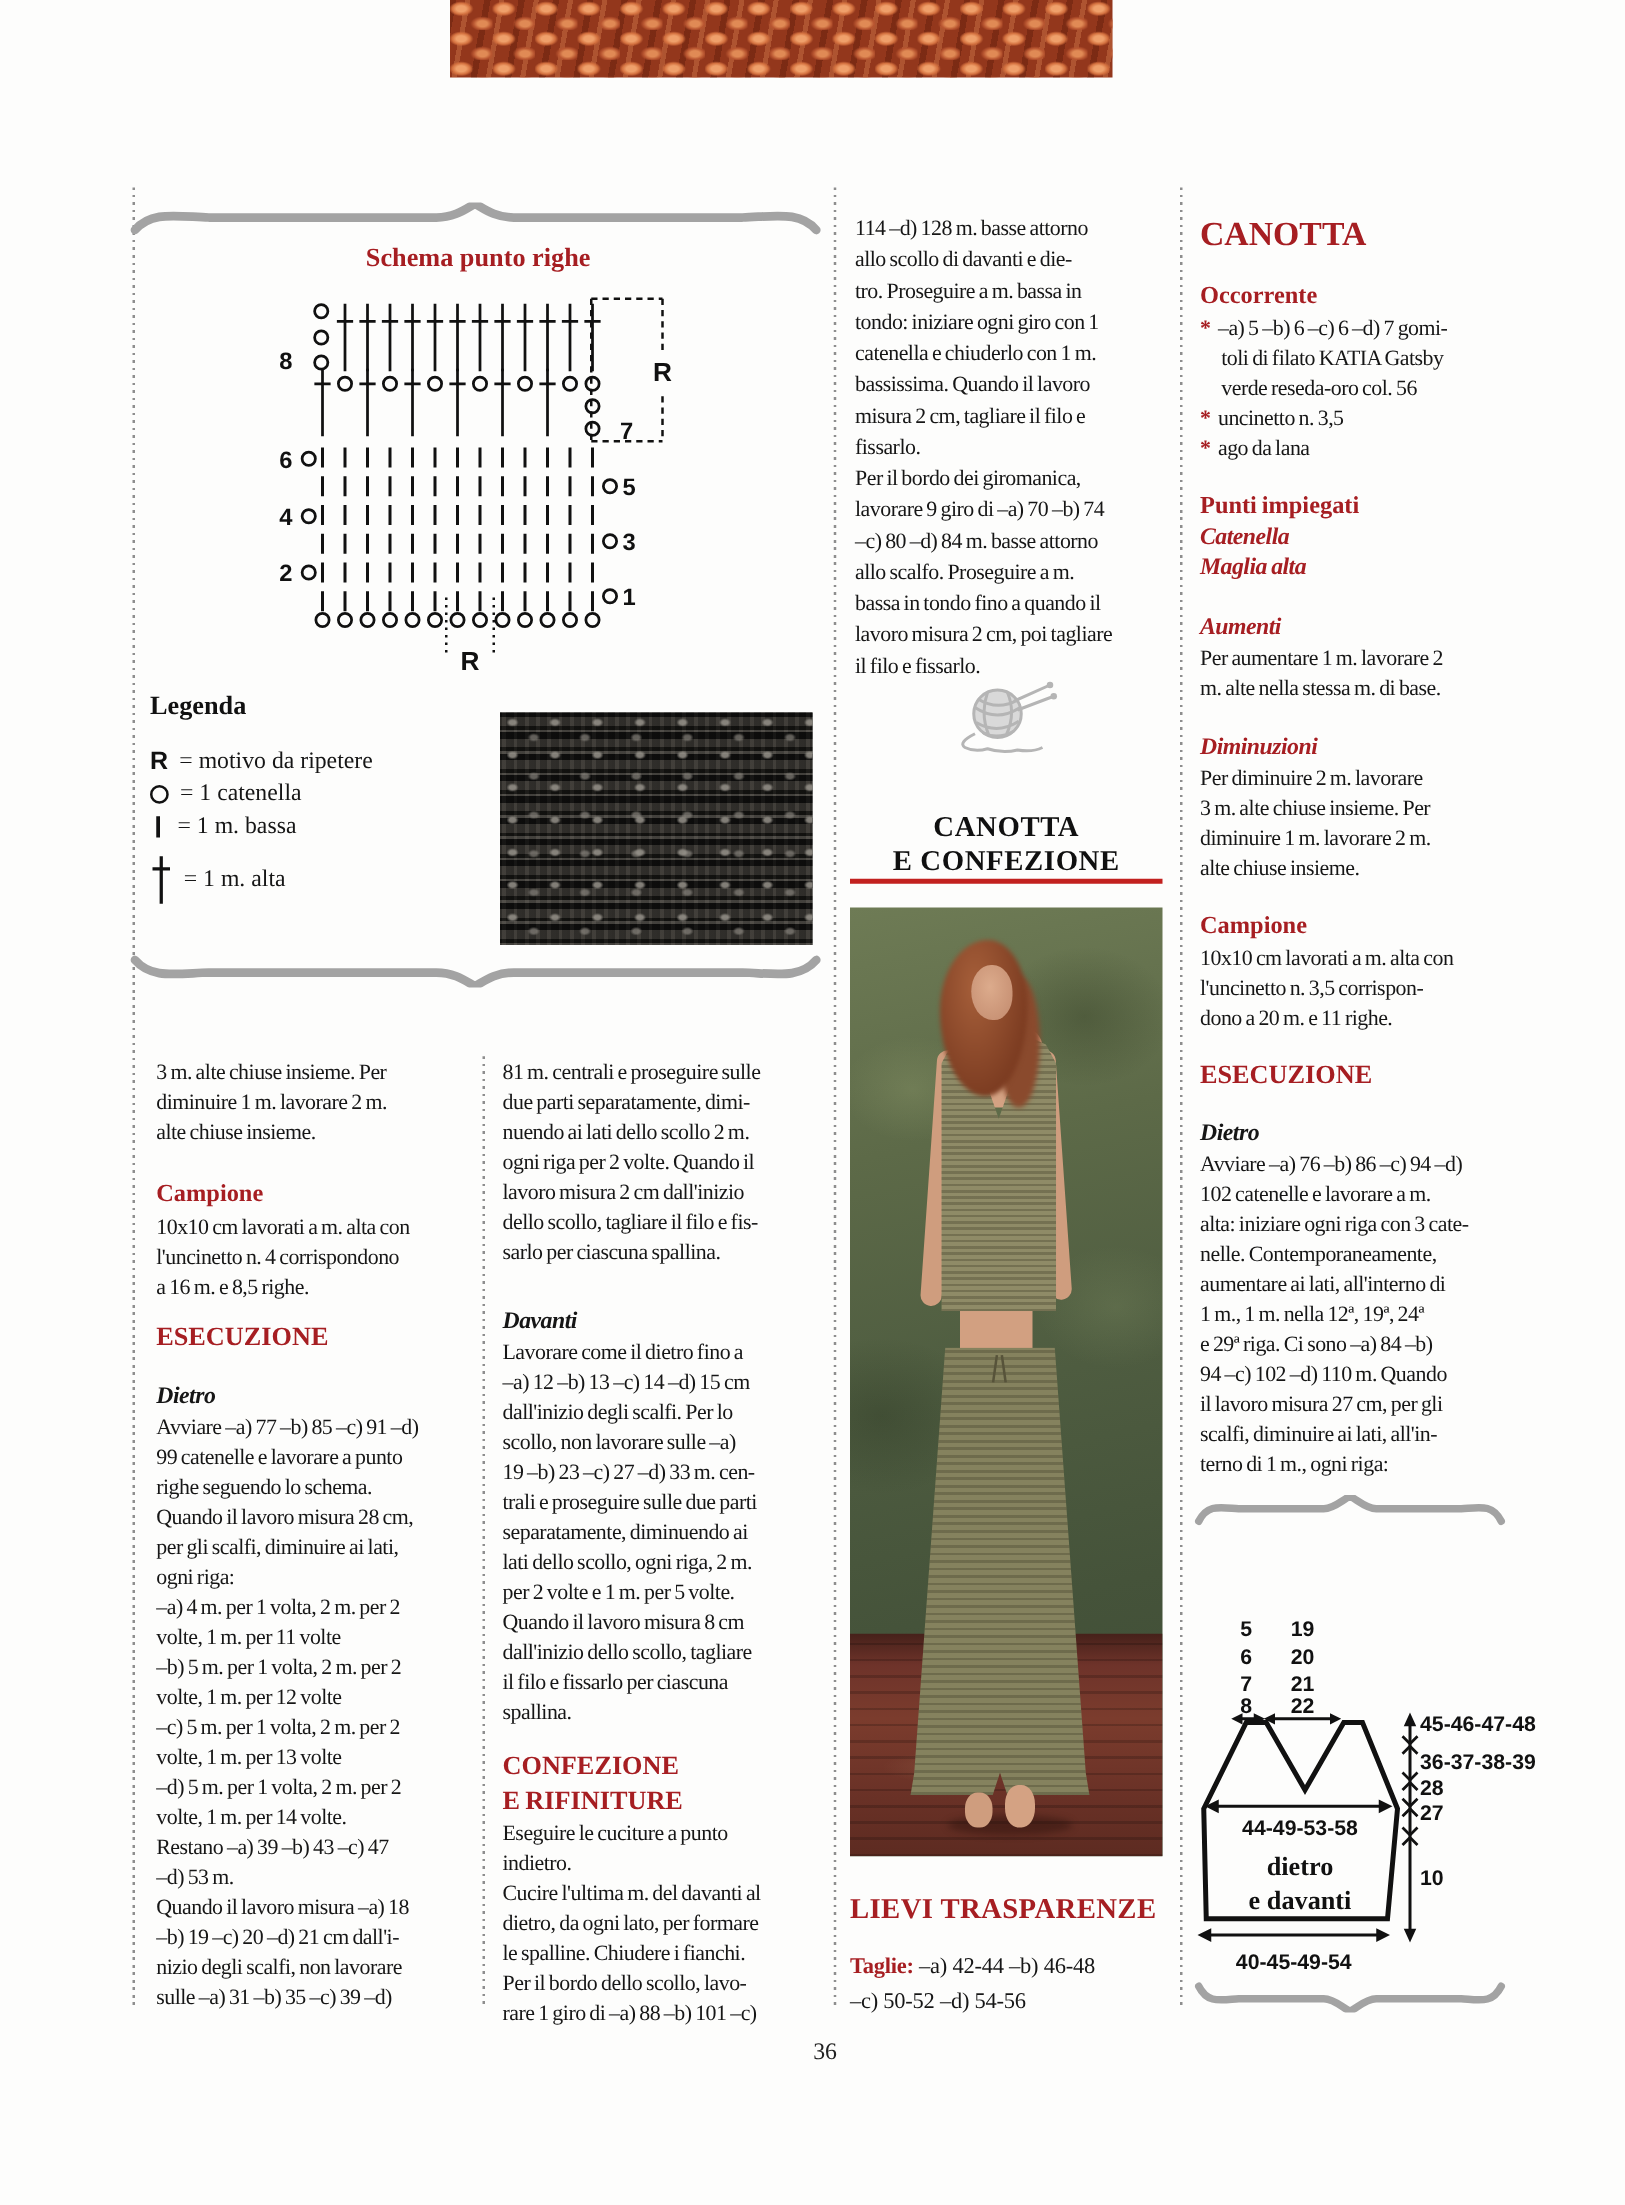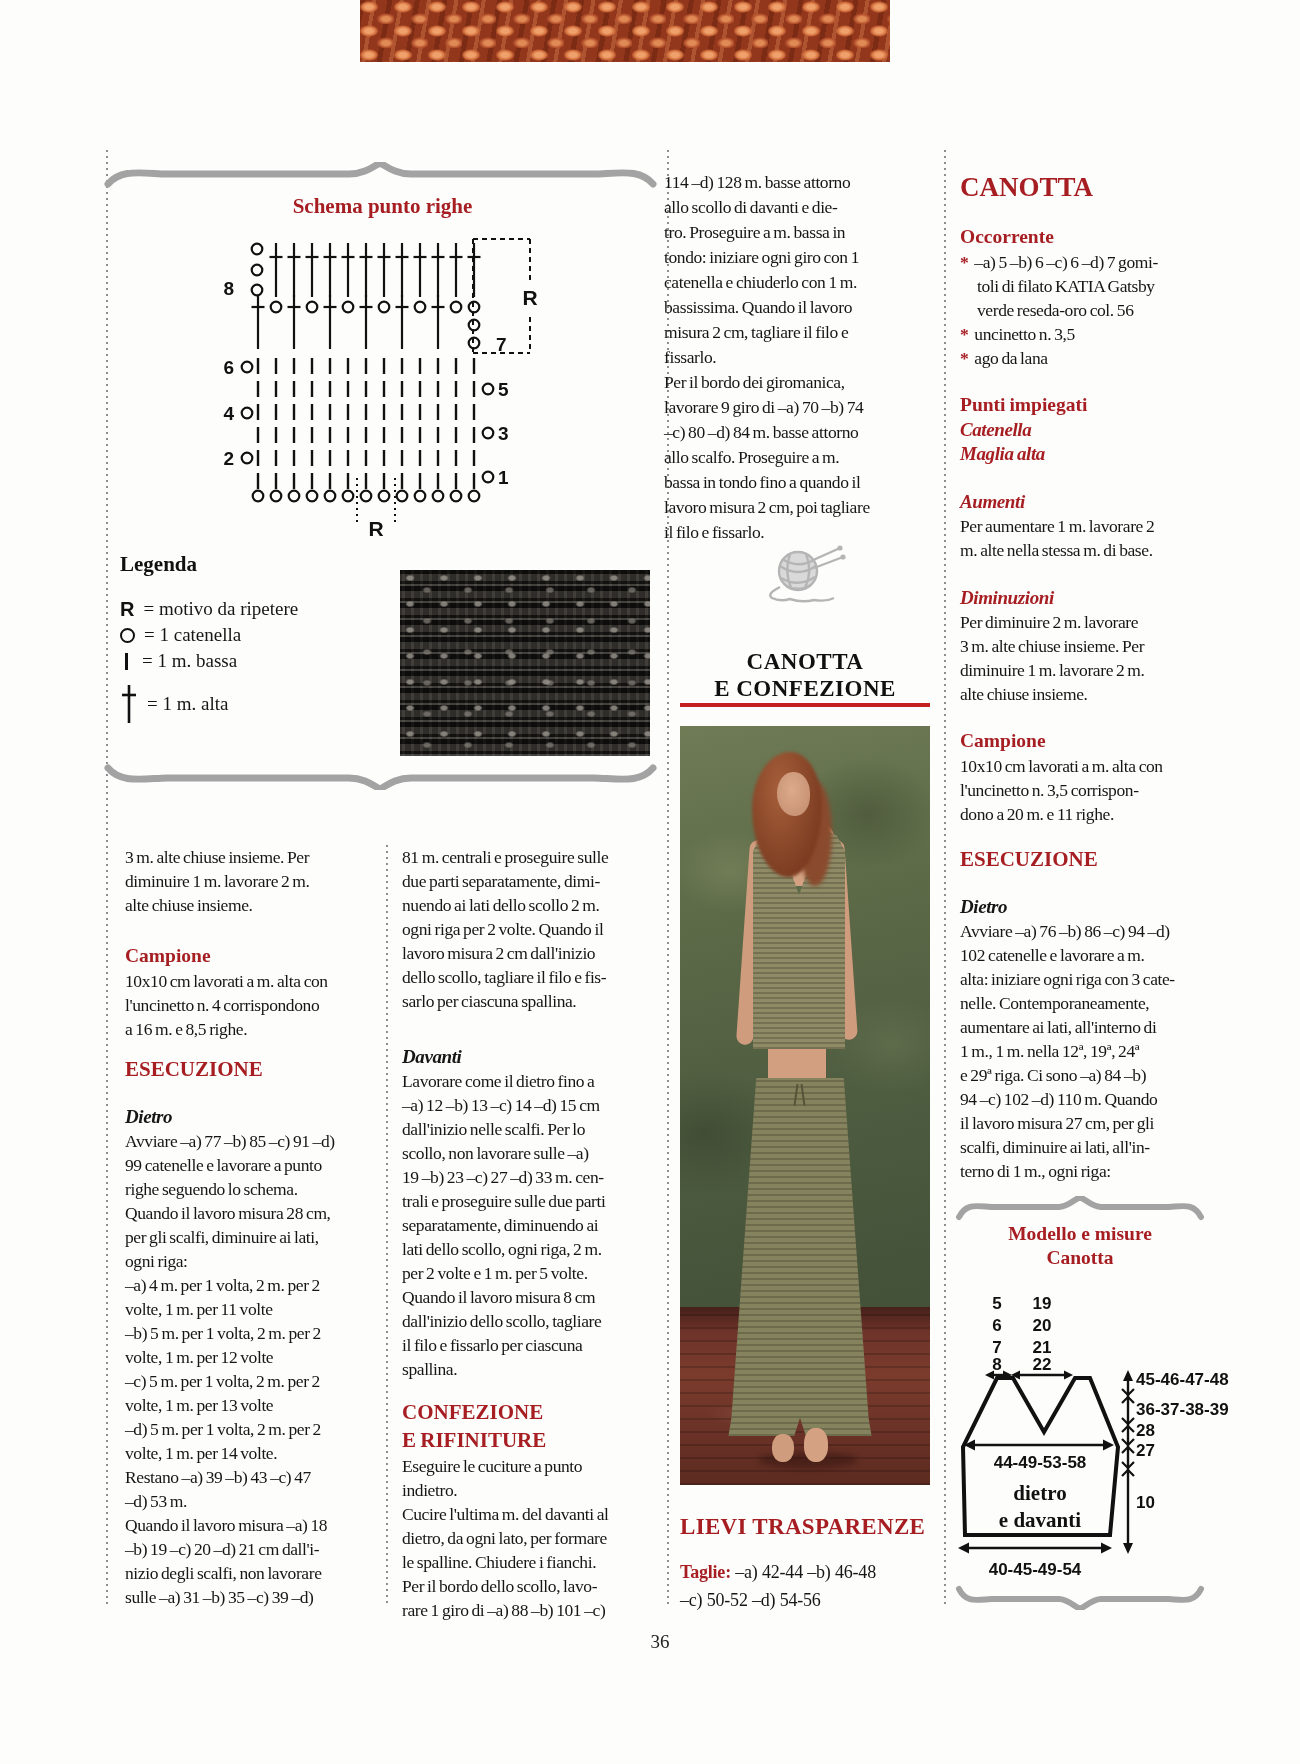--- a/index.html
+++ b/index.html
@@ -61,21 +61,21 @@
     background-size:34px 26px,41px 31px,auto,auto;}
 
   
   .chart-num{font:bold 19px "Liberation Sans",sans-serif;fill:#111;}
   .dia-num{font:bold 17px "Liberation Sans",sans-serif;fill:#111;}
   .dia-serif{font:bold 21px "Liberation Serif",serif;fill:#111;}
 
   
   #col1{left:125px;top:845px;width:252px;}
   #col2{left:402px;top:845px;width:262px;}
-  #col3text{left:664px;top:170px;width:252px;}
+  #col3text{left:684px;top:170px;width:252px;}
   #col4{left:960px;top:170px;width:248px;}
 
   
   #cp-title{left:680px;top:648px;width:250px;text-align:center;}
   .cp-line{font:bold 23px/27px "Liberation Serif",serif;color:#101010;letter-spacing:.5px;}
   #cp-rule{left:680px;top:703px;width:250px;height:4px;background:var(--rulered);}
   #lievi{left:680px;top:1514px;width:252px;font:bold 23px/26px "Liberation Serif",serif;color:var(--red);letter-spacing:.3px;white-space:nowrap;}
   #taglie{left:680px;top:1558px;width:260px;}
   .taglie-line{font:18px/28px "Liberation Serif",serif;color:var(--ink);white-space:nowrap;letter-spacing:-0.2px;}
   .taglie-label{color:var(--red);font-weight:bold;}
@@ -373,21 +373,21 @@
       <div class="ln b"><span>81 m. centrali e proseguire sulle</span></div>
       <div class="ln b"><span>due parti separatamente, dimi-</span></div>
       <div class="ln b"><span>nuendo ai lati dello scollo 2 m.</span></div>
       <div class="ln b"><span>ogni riga per 2 volte. Quando il</span></div>
       <div class="ln b"><span>lavoro misura 2 cm dall'inizio</span></div>
       <div class="ln b"><span>dello scollo, tagliare il filo e fis-</span></div>
       <div class="ln b"><span>sarlo per ciascuna spallina.</span></div>
       <div class="ln bi" style="margin-top: 32px;"><span>Davanti</span></div>
       <div class="ln b"><span>Lavorare come il dietro fino a</span></div>
       <div class="ln b"><span>–a) 12 –b) 13 –c) 14 –d) 15 cm</span></div>
-      <div class="ln b"><span>dall'inizio nelle scalfi. Per lo</span></div>
+      <div class="ln b"><span>dall'inizio degli scalfi. Per lo</span></div>
       <div class="ln b"><span>scollo, non lavorare sulle –a)</span></div>
       <div class="ln b"><span>19 –b) 23 –c) 27 –d) 33 m. cen-</span></div>
       <div class="ln b"><span>trali e proseguire sulle due parti</span></div>
       <div class="ln b"><span>separatamente, diminuendo ai</span></div>
       <div class="ln b"><span>lati dello scollo, ogni riga, 2 m.</span></div>
       <div class="ln b"><span>per 2 volte e 1 m. per 5 volte.</span></div>
       <div class="ln b"><span>Quando il lavoro misura 8 cm</span></div>
       <div class="ln b"><span>dall'inizio dello scollo, tagliare</span></div>
       <div class="ln b"><span>il filo e fissarlo per ciascuna</span></div>
       <div class="ln b"><span>spallina.</span></div>
@@ -503,24 +503,20 @@
     </div>
     <div class="taglie-line">
       <span>–c) 50-52 –d) 54-56</span>
     </div>
   </div>
 
   <svg class="abs brace" style="left:955px;top:1196px" width="250" height="26" viewBox="0 0 250 26">
     <path stroke-width="6" d="M4 21 C11 7,21 10,36 11 L104 11 C112 11,119 4,125 1 C131 4,138 11,146 11 L214 11 C229 10,239 7,246 21"></path>
   </svg>
 
-  <div class="abs" id="mod-title">
-    <div class="mod-line">Modello e misure</div>
-    <div class="mod-line">Canotta</div>
-  </div>
 
   <svg class="abs" style="left:952px;top:1283px" width="300" height="300" viewBox="0 0 300 300">
 
     <text class="dia-num" x="45" y="26" text-anchor="middle">5</text>
     <text class="dia-num" x="45" y="48" text-anchor="middle">6</text>
     <text class="dia-num" x="45" y="70" text-anchor="middle">7</text>
     <text class="dia-num" x="45" y="87" text-anchor="middle">8</text>
     <text class="dia-num" x="90" y="26" text-anchor="middle">19</text>
     <text class="dia-num" x="90" y="48" text-anchor="middle">20</text>
     <text class="dia-num" x="90" y="70" text-anchor="middle">21</text>

